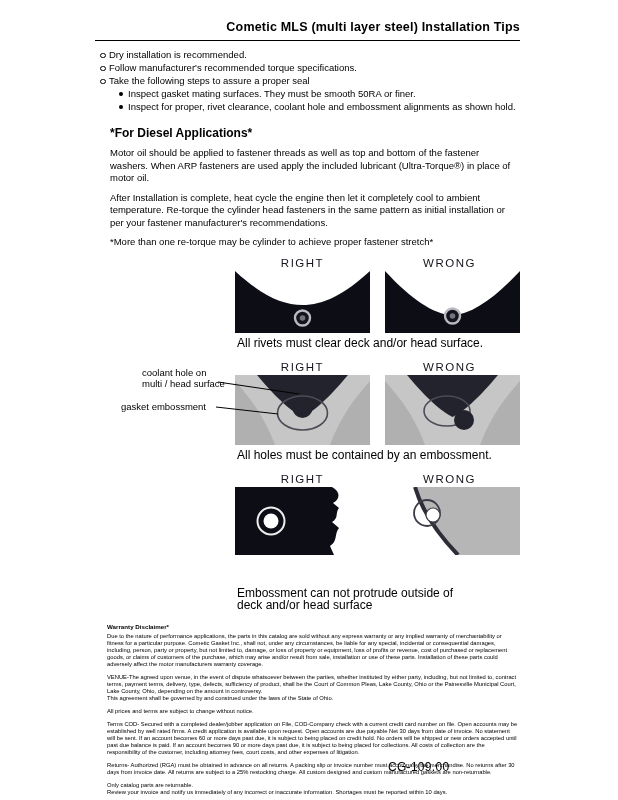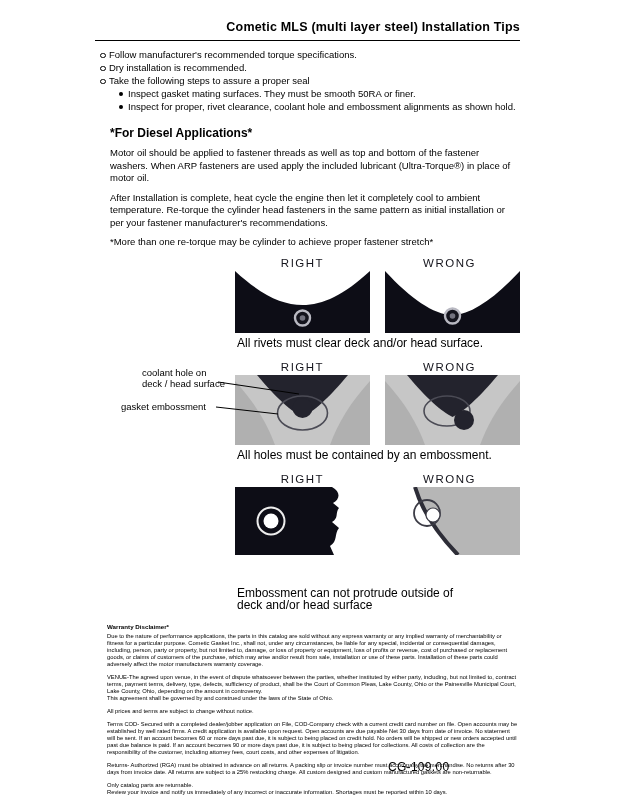--- a/index.html
+++ b/index.html
@@ -48,22 +48,22 @@
 <body>
 
 <div class="page">
   <div class="content">
 
     <div class="title-block">
       <div class="title">Cometic MLS (multi layer steel) Installation Tips</div>
     </div>
 
     <ul class="tip-list">
+      <li class="tip">Dry installation is recommended.</li>
       <li class="tip">Follow manufacturer's recommended torque specifications.</li>
-      <li class="tip">Dry installation is recommended.</li>
       <li class="tip">Take the following steps to assure a proper seal</li>
     </ul>
     <ul class="subtip-list">
       <li class="subtip">Inspect gasket mating surfaces.  They must be smooth 50RA or finer.</li>
       <li class="subtip">Inspect for proper, rivet clearance, coolant hole and embossment alignments as shown hold.</li>
     </ul>
 
     <div class="diesel">
       <div class="diesel-heading">*For Diesel Applications*</div>
       <p class="para">Motor oil should be applied to fastener threads as well as top and bottom of the fastener washers. When ARP fasteners are used apply the included lubricant (Ultra-Torque®) in place of motor oil.</p>
@@ -115,21 +115,21 @@
             <path d="M135,6 C115,28 103,48 95,70 L135,70 Z" fill="#b0b0b0"></path>
             <path d="M22,0 C42,24 56,36 67.5,42 C79,36 93,24 113,0 Z" fill="#23232d"></path>
             <ellipse cx="62" cy="36" rx="23" ry="15" fill="none" stroke="#4b4b55" stroke-width="1.6"></ellipse>
             <circle cx="79" cy="45" r="10" fill="#23232d"></circle>
           </svg>
         </div>
         <div class="caption">All holes must be contained by an embossment.</div>
 
         <div class="ann ann-coolant">
           <span class="ann-line">coolant hole on</span>
-          <span class="ann-line">deck / head surface</span>
+          <span class="ann-line">multi / head surface</span>
         </div>
         <div class="ann ann-emboss">
           <span class="ann-line">gasket embossment</span>
         </div>
         <svg class="ann-lines" width="260" height="90" viewBox="0 0 260 90">
           <line x1="103" y1="21" x2="184" y2="33" stroke="#000000" stroke-width="1"></line>
           <line x1="101" y1="46" x2="163" y2="53" stroke="#000000" stroke-width="1"></line>
         </svg>
       </div>
 

